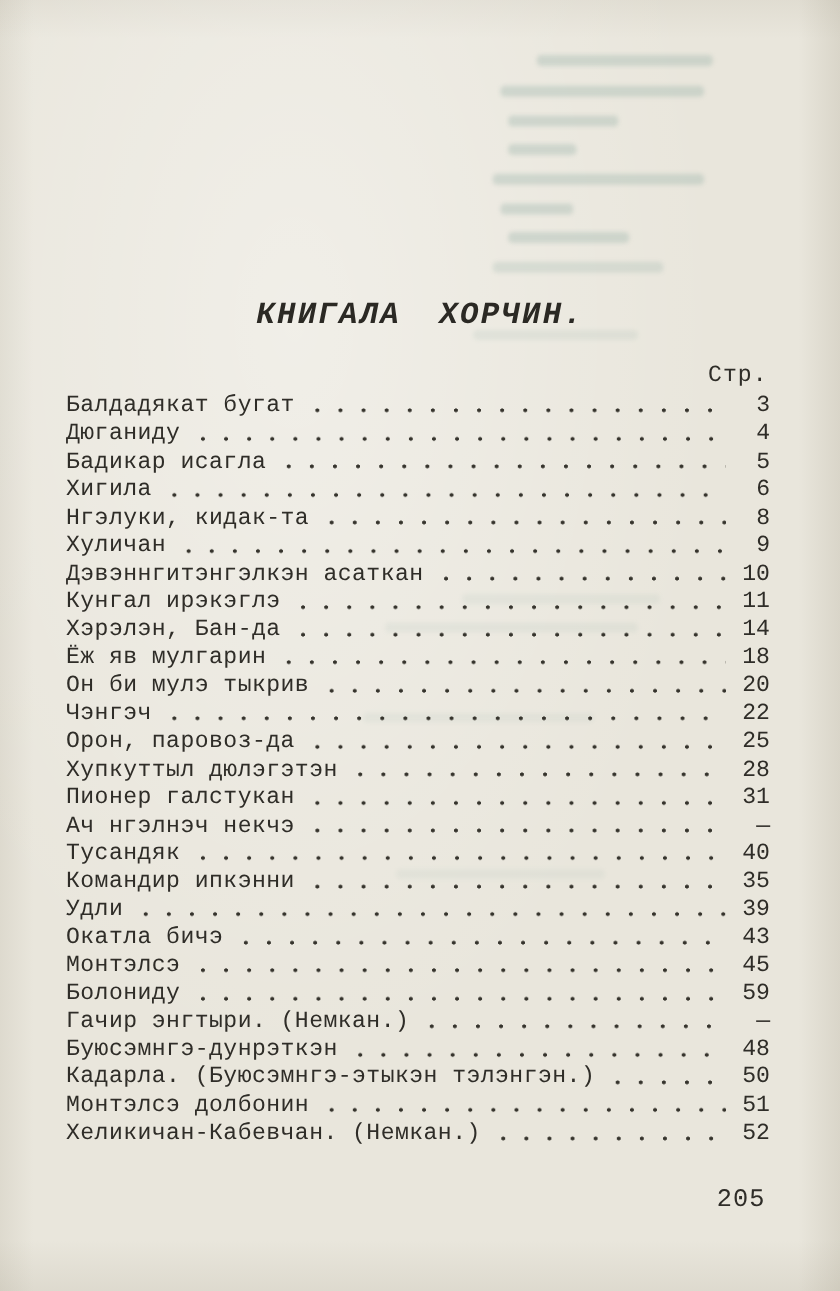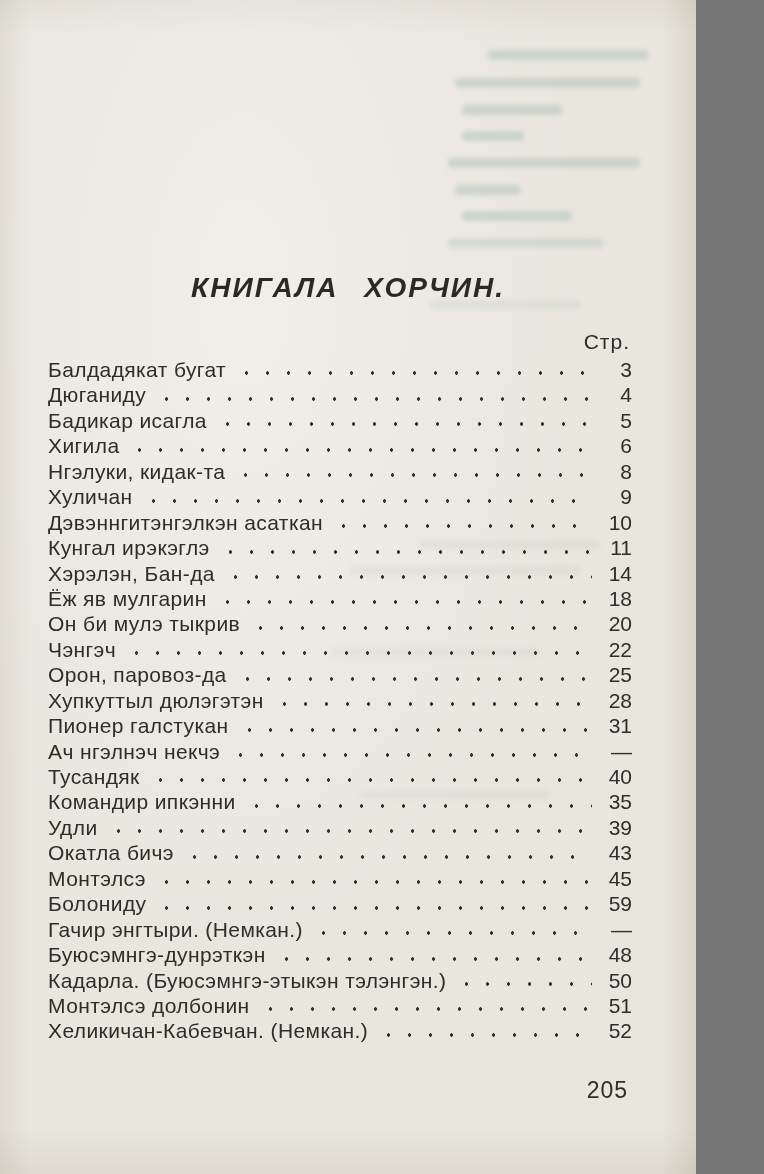--- a/index.html
+++ b/index.html
@@ -1,18 +1,18 @@
 <!DOCTYPE html>
 <html><head>
 <meta charset="utf-8">
 <style>
   html,body { margin:0; padding:0; background:#777; }
   .page {
-    position:relative; width:696px; height:1174px; overflow:hidden;
-    font-family:Liberation Sans, sans-serif;
+    position:relative; width:764px; height:1174px; overflow:hidden;
+    font-family:Liberation Mono, monospace;
     color:#2f2d28;
     background-color:#e9e6dc;
     background-image:
       radial-gradient(ellipse at 35% 25%, rgba(255,255,255,0.35) 0%, rgba(255,255,255,0) 55%),
       linear-gradient(to right, rgba(120,110,85,0.10) 0%, rgba(120,110,85,0) 4%, rgba(120,110,85,0) 95%, rgba(120,110,85,0.14) 100%),
       linear-gradient(to bottom, rgba(120,110,85,0.08) 0%, rgba(120,110,85,0) 3%, rgba(120,110,85,0) 96%, rgba(120,110,85,0.10) 100%);
   }
   .ghost {
     position:absolute; border-radius:4px;
     background:rgba(140,170,160,0.30);
@@ -27,23 +27,23 @@
     color:#2b2924;
   }
   .str-header {
     position:absolute; top:330px; right:66px;
     font-size:21px; letter-spacing:1px;
   }
   .toc {
     position:absolute; top:357px; left:48px; right:64px;
   }
   .toc-row {
-    display:flex; align-items:flex-start;
+    display:flex; align-items:flex-end;
     height:25.45px; line-height:25.45px;
-    font-size:21px; white-space:nowrap;
+    font-size:21px; white-space:nowrap;margin-left:12px;
   }
   .toc-entry-title { flex:0 0 auto; letter-spacing:0.4px; }
   .leader { flex:1 1 auto; position:relative; align-self:stretch; min-width:20px; }
   .leader::before {
     content:""; position:absolute; left:10px; right:4px; bottom:7px; height:4px;
     background-image:radial-gradient(circle, #35332c 1.5px, rgba(0,0,0,0) 1.9px);
     background-size:21px 4px; background-position:0 50%; background-repeat:repeat-x;
   }
   .toc-entry-page { flex:0 0 36px; text-align:right; font-size:21px; }
   .folio {

